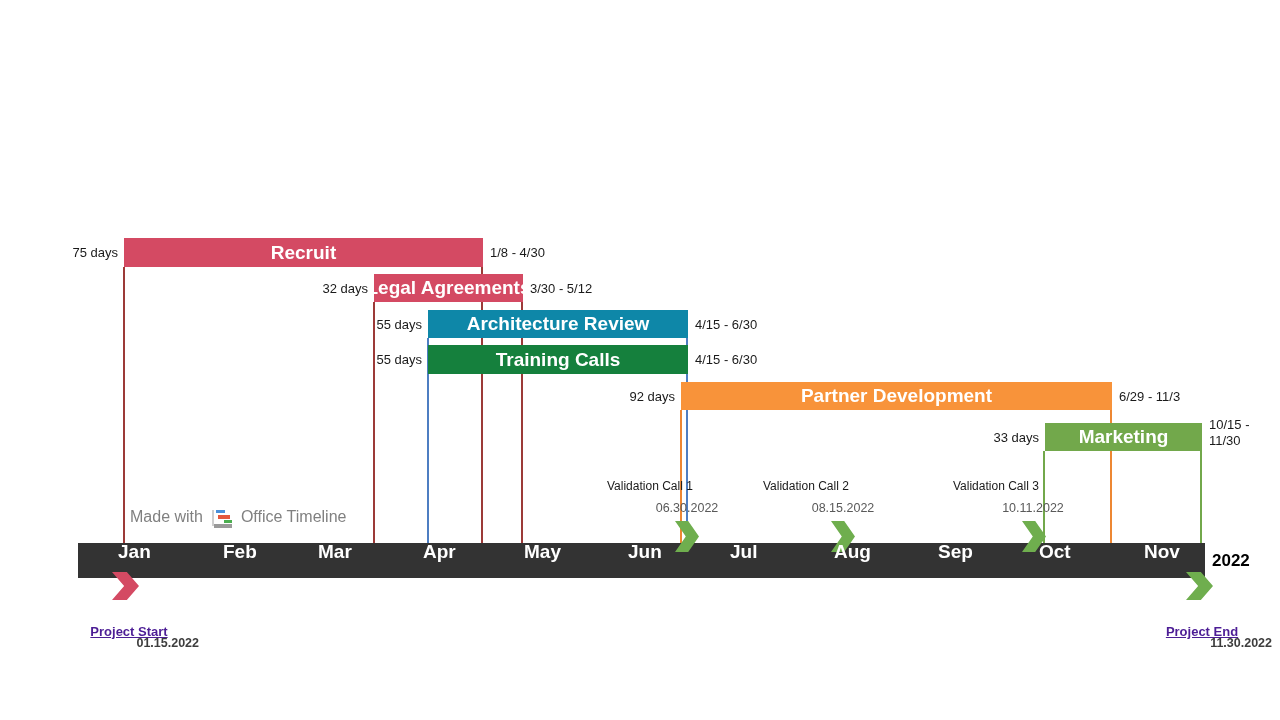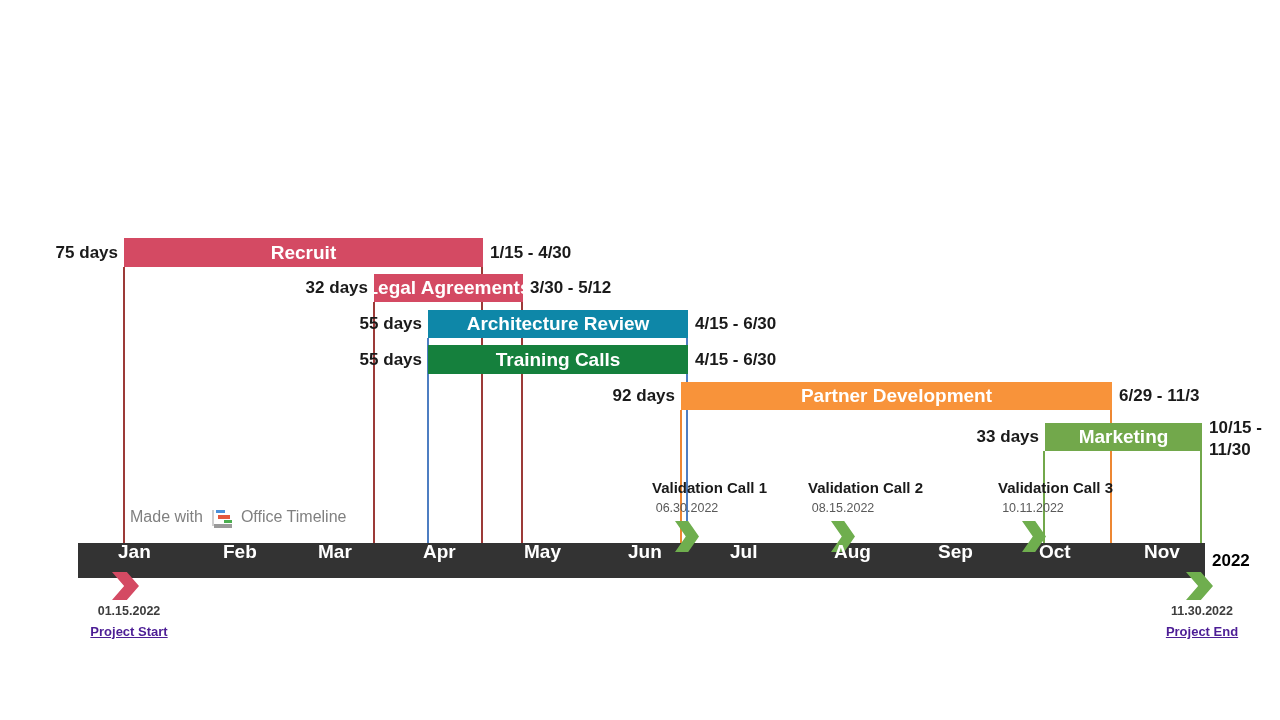--- a/index.html
+++ b/index.html
@@ -4,34 +4,34 @@
 <style>
   html,body{margin:0;padding:0;background:#fff;}
   .stage{position:relative;width:1280px;height:720px;background:#ffffff;overflow:hidden;
          font-family:"Liberation Sans","DejaVu Sans",sans-serif;}
   .title{position:absolute;top:103px;left:0;right:0;text-align:center;
          font-size:42px;font-weight:300;color:#161616;letter-spacing:.5px;}
   .vline{position:absolute;width:2px;z-index:1;}
   .bar{position:absolute;z-index:2;display:flex;align-items:center;justify-content:center;
        color:#fff;font-weight:bold;font-size:19px;white-space:nowrap;}
   .side-label{position:absolute;z-index:3;display:flex;align-items:center;
-              font-weight:bold;font-size:17px;color:#1a1a1a;white-space:nowrap;}
-  .side-label.wrap{white-space:normal;line-height:22px;align-items:flex-start;}
-  .ms-title{position:absolute;width:160px;text-align:right;font-weight:bold;
-            font-size:15px;color:#1a1a1a;z-index:3;}
+              font-weight:normal;font-size:13px;color:#1a1a1a;white-space:nowrap;}
+  .side-label.wrap{white-space:normal;line-height:16px;align-items:flex-start;}
+  .ms-title{position:absolute;width:160px;text-align:left;font-weight:normal;
+            font-size:12px;color:#1a1a1a;z-index:3;}
   .ms-date{position:absolute;width:160px;text-align:center;font-size:12.5px;color:#595959;z-index:3;}
   .chevron{position:absolute;z-index:5;
            clip-path:polygon(0% 0%,55% 0%,100% 50%,55% 100%,0% 100%,45% 50%);}
   .band{position:absolute;left:78px;top:543px;width:1127px;height:35px;background:#333333;z-index:4;}
   .month{position:absolute;top:543px;height:18px;display:flex;align-items:center;z-index:6;
          color:#ffffff;font-weight:bold;font-size:19px;margin-left:32px;}
   .year{position:absolute;top:543px;left:1212px;height:35px;display:flex;align-items:center;
         color:#000;font-weight:bold;font-size:17px;z-index:6;}
-  .proj-date{position:absolute;width:140px;text-align:center;font-size:12.5px;
-             font-weight:600;color:#3d3d3d;z-index:6;}
+  .proj-date{position:absolute;width:140px;text-align:right;font-size:12.5px;
+             font-weight:600;color:#3d3d3d;z-index:6;margin-top:32px;}
   .proj-label{position:absolute;width:140px;text-align:center;font-size:13px;font-weight:bold;
               color:#4c1d95;text-decoration:underline;z-index:6;}
   .watermark{position:absolute;left:130px;top:508px;height:26px;display:flex;align-items:flex-start;
              gap:9px;color:#808080;font-size:16px;z-index:3;}
   .ot-icon{position:relative;width:20px;height:20px;display:inline-block;}
   .ot-icon span{position:absolute;display:block;}
   .ot-l{left:0;top:2px;width:2px;height:16px;background:#cfcfcf;}
   .ot-b{left:4px;top:2px;width:9px;height:3px;background:#4a90d9;}
   .ot-r{left:6px;top:7px;width:12px;height:4px;background:#e4573d;}
   .ot-g{left:12px;top:12px;width:8px;height:3px;background:#4caf50;}
@@ -51,21 +51,21 @@
   <div class="vline" style="left:680px;top:410px;height:133px;background:#ed8733;"></div>
   <div class="vline" style="left:686px;top:338px;height:205px;background:#4e7ec2;"></div>
   <div class="vline" style="left:1043px;top:451px;height:92px;background:#72a84b;"></div>
   <div class="vline" style="left:1110px;top:410px;height:133px;background:#ed8733;"></div>
   <div class="vline" style="left:1200px;top:451px;height:92px;background:#72a84b;"></div>
 
   <div class="side-label" style="right:1162px;top:238px;height:29px;">75 days</div>
   <div class="bar" style="left:124px;top:238px;width:359px;height:29px;background:#d44a63;">
     <span>Recruit</span>
   </div>
-  <div class="side-label" style="left:490px;top:238px;height:29px;">1/15 - 4/30</div>
+  <div class="side-label" style="left:490px;top:238px;height:29px;">1/8 - 4/30</div>
 
   <div class="side-label" style="right:912px;top:274px;height:28px;">32 days</div>
   <div class="bar" style="left:374px;top:274px;width:149px;height:28px;background:#d44a63;">
     <span>Legal Agreements</span>
   </div>
   <div class="side-label" style="left:530px;top:274px;height:28px;">3/30 - 5/12</div>
 
   <div class="side-label" style="right:858px;top:310px;height:28px;">55 days</div>
   <div class="bar" style="left:428px;top:310px;width:260px;height:28px;background:#0e87a8;">
     <span>Architecture Review</span>

